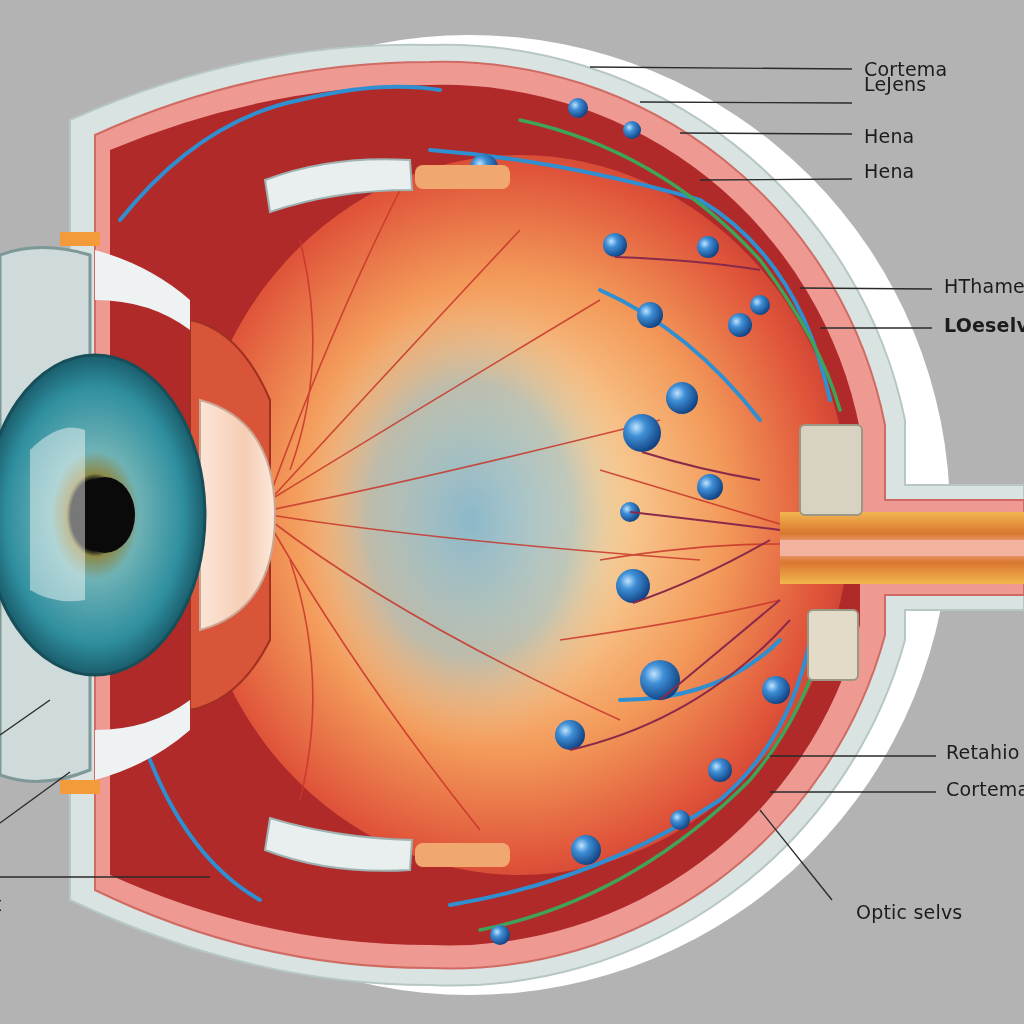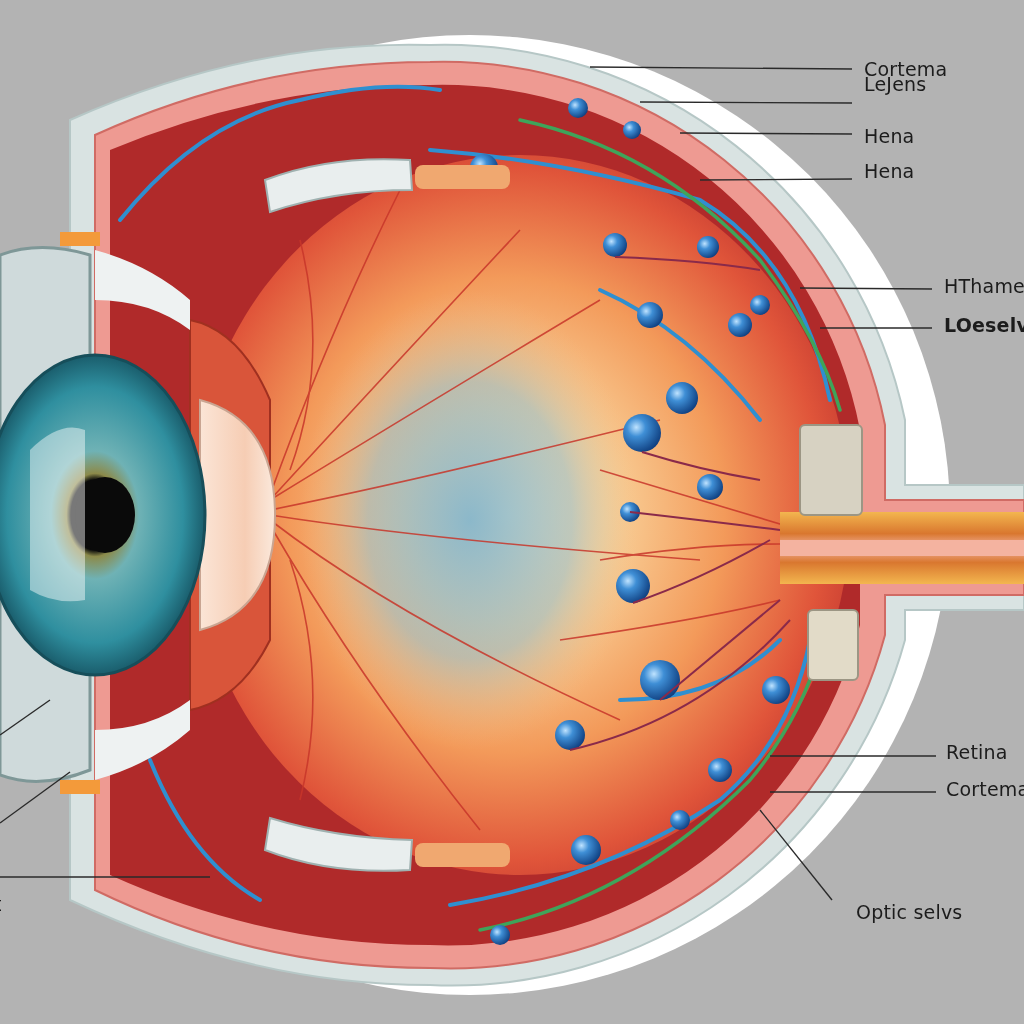--- a/index.html
+++ b/index.html
@@ -185,17 +185,17 @@
       <line x1="0" y1="823" x2="70" y2="772" stroke="#2a2a2a" stroke-width="1.4"></line>
       <line x1="0" y1="877" x2="210" y2="877" stroke="#2a2a2a" stroke-width="1.4"></line>
     </svg>
 
   <div class="label" style="left: 864px; top: 60px;">Cortema</div>
   <div class="label" style="left: 864px; top: 75px;">LeJens</div>
   <div class="label" style="left: 864px; top: 127px;">Hena</div>
   <div class="label" style="left: 864px; top: 162px;">Hena</div>
   <div class="label" style="left: 944px; top: 277px;">HThamer</div>
   <div class="label" style="left: 944px; top: 316px; font-weight: bold;">LOeselv</div>
-  <div class="label" style="left: 946px; top: 743px;">Retina</div>
+  <div class="label" style="left: 946px; top: 743px;">Retahio</div>
   <div class="label" style="left: 946px; top: 780px;">Cortema</div>
   <div class="label" style="left: 836px; top: 903px; margin-left: 20px;">Optic selvs</div>
   <div class="label" style="left: -6px; top: 895px;">t</div>
 </div>
 
 </body></html>

